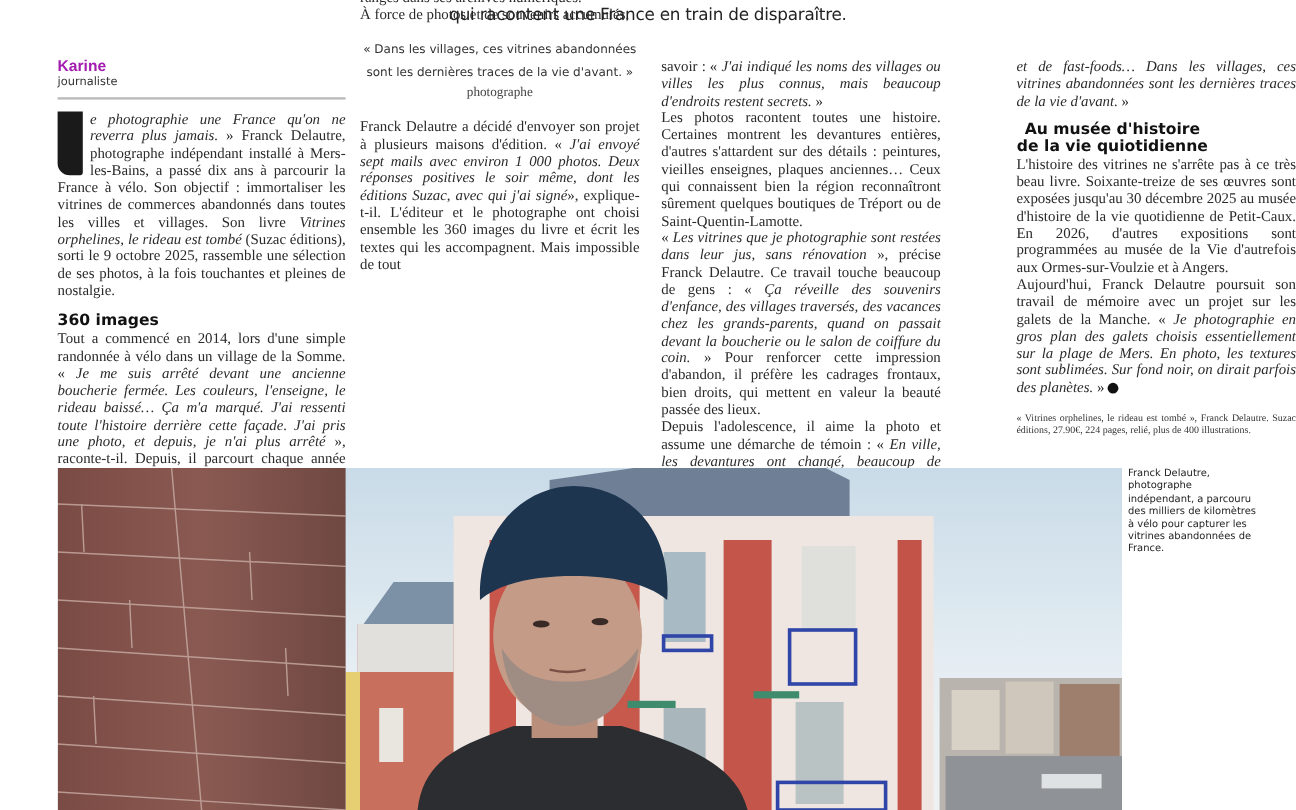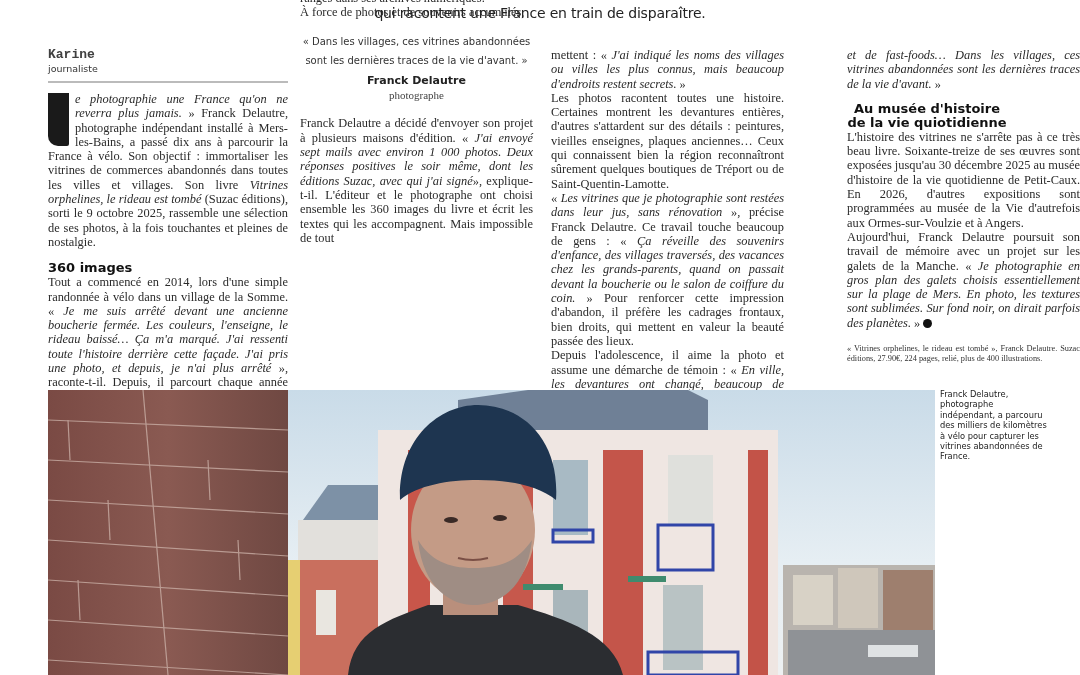--- a/index.html
+++ b/index.html
@@ -14,21 +14,21 @@
 
   .col { position: absolute; top: 48px; font-size: 12.4px; line-height: 14.3px; text-align: justify; hyphens: manual; }
   .col1 { left: 48px; width: 240px; }
   .col2 { left: 300px; width: 233px; }
   .col3 { left: 551px; width: 233px; }
   .col4 { left: 847px; width: 233px; }
 
   .col p { margin: 0; }
   .col em, .col i { font-style: italic; }
 
-  .byline-name { font-family: Liberation Mono, monospace; font-weight: bold; font-size: 13px; line-height: 14px; color: #404040; }
+  .byline-name { font-family: Liberation Sans, sans-serif; font-weight: bold; font-size: 13px; line-height: 14px; color: #a21caf; }
   .byline-role { font-family: "DejaVu Sans", sans-serif; font-size: 9.5px; line-height: 13px; color: #333; }
   .byline-rule { height: 2px; background: #bbb; margin: 6px 0 9px 0; }
 
   .lead { position: relative; }
   .dropcap {
     float: left; width: 21px; height: 53px; margin: 1px 6px 0 0;
     background: #1a1a1a; border-radius: 0 0 2px 10px;
   }
 
   .subhead { font-family: "DejaVu Sans", sans-serif; font-weight: bold; font-size: 13px; line-height: 14px; color: #111; margin-top: 12px; text-align: left; }
@@ -61,28 +61,27 @@
   <div class="subhead">360 images</div>
   <p><span>Tout a commencé en 2014, lors d'une simple randonnée à vélo dans un village de la Somme. « </span><em>Je me suis arrêté devant une ancienne boucherie fermée. Les couleurs, l'enseigne, le rideau baissé… Ça m'a marqué. J'ai ressenti toute l'histoire derrière cette façade. J'ai pris une photo, et depuis, je n'ai plus arrêté</em><span> », raconte-t-il. Depuis, il parcourt chaque année des milliers de kilomètres sur son vélo. Plus de 10 000 clichés sont aujourd'hui soigneusement rangés dans ses archives numériques.</span></p>
 </div>
 
 <div class="col col2" style="top:48px;">
   <p style="margin-top:-100px; visibility:hidden; height:0; overflow:hidden;"></p>
   <p>raconte-t-il. Depuis, il parcourt chaque année des milliers de kilomètres sur son vélo. Plus de 10 000 clichés sont aujourd'hui soigneusement rangés dans ses archives numériques.</p>
   <p>À force de photos et de souvenirs accumulés,</p>
   <div class="pull">
     <div class="pull-text">« Dans les villages, ces vitrines abandonnées sont les dernières traces de la vie d'avant. »</div>
-    <div class="pull-author">Franck Delautre</div>
     <div class="pull-role">photographe</div>
   </div>
   <p><span>Franck Delautre a décidé d'envoyer son projet à plusieurs maisons d'édition. « </span><em>J'ai envoyé sept mails avec environ 1 000 photos. Deux réponses positives le soir même, dont les éditions Suzac, avec qui j'ai signé</em><span>», explique-t-il. L'éditeur et le photographe ont choisi ensemble les 360 images du livre et écrit les textes qui les accompagnent. Mais impossible de tout</span></p>
 </div>
 
 <div class="col col3">
-  <p><span>mettent : « </span><em>J'ai indiqué les noms des villages ou villes les plus connus, mais beaucoup d'endroits restent secrets.</em><span> »</span></p>
+  <p><span>savoir : « </span><em>J'ai indiqué les noms des villages ou villes les plus connus, mais beaucoup d'endroits restent secrets.</em><span> »</span></p>
   <p>Les photos racontent toutes une histoire. Certaines montrent les devantures entières, d'autres s'attardent sur des détails : peintures, vieilles enseignes, plaques anciennes… Ceux qui connaissent bien la région reconnaîtront sûrement quelques boutiques de Tréport ou de Saint-Quentin-Lamotte.</p>
   <p><span>« </span><em>Les vitrines que je photographie sont restées dans leur jus, sans rénovation</em><span> », précise Franck Delautre. Ce travail touche beaucoup de gens : « </span><em>Ça réveille des souvenirs d'enfance, des villages traversés, des vacances chez les grands-parents, quand on passait devant la boucherie ou le salon de coiffure du coin.</em><span> » Pour renforcer cette impression d'abandon, il préfère les cadrages frontaux, bien droits, qui mettent en valeur la beauté passée des lieux.</span></p>
   <p><span>Depuis l'adolescence, il aime la photo et assume une démarche de témoin : « </span><em>En ville, les devantures ont changé, beaucoup de plastique</em></p>
 </div>
 
 <div class="col col4">
   <p><em>et de fast-foods… Dans les villages, ces vitrines abandonnées sont les dernières traces de la vie d'avant.</em><span> »</span></p>
   <div class="subhead" style="margin-top:11px; width:160px;text-align:center;">Au musée d'histoire de la vie quiotidienne</div>
   <p>L'histoire des vitrines ne s'arrête pas à ce très beau livre. Soixante-treize de ses œuvres sont exposées jusqu'au 30 décembre 2025 au musée d'histoire de la vie quotidienne de Petit-Caux. En 2026, d'autres expositions sont programmées au musée de la Vie d'autrefois aux Ormes-sur-Voulzie et à Angers.</p>
   <p><span>Aujourd'hui, Franck Delautre poursuit son travail de mémoire avec un projet sur les galets de la Manche. « </span><em>Je photographie en gros plan des galets choisis essentiellement sur la plage de Mers. En photo, les textures sont sublimées. Sur fond noir, on dirait parfois des planètes.</em><span> »</span><span class="endmark"></span></p>

